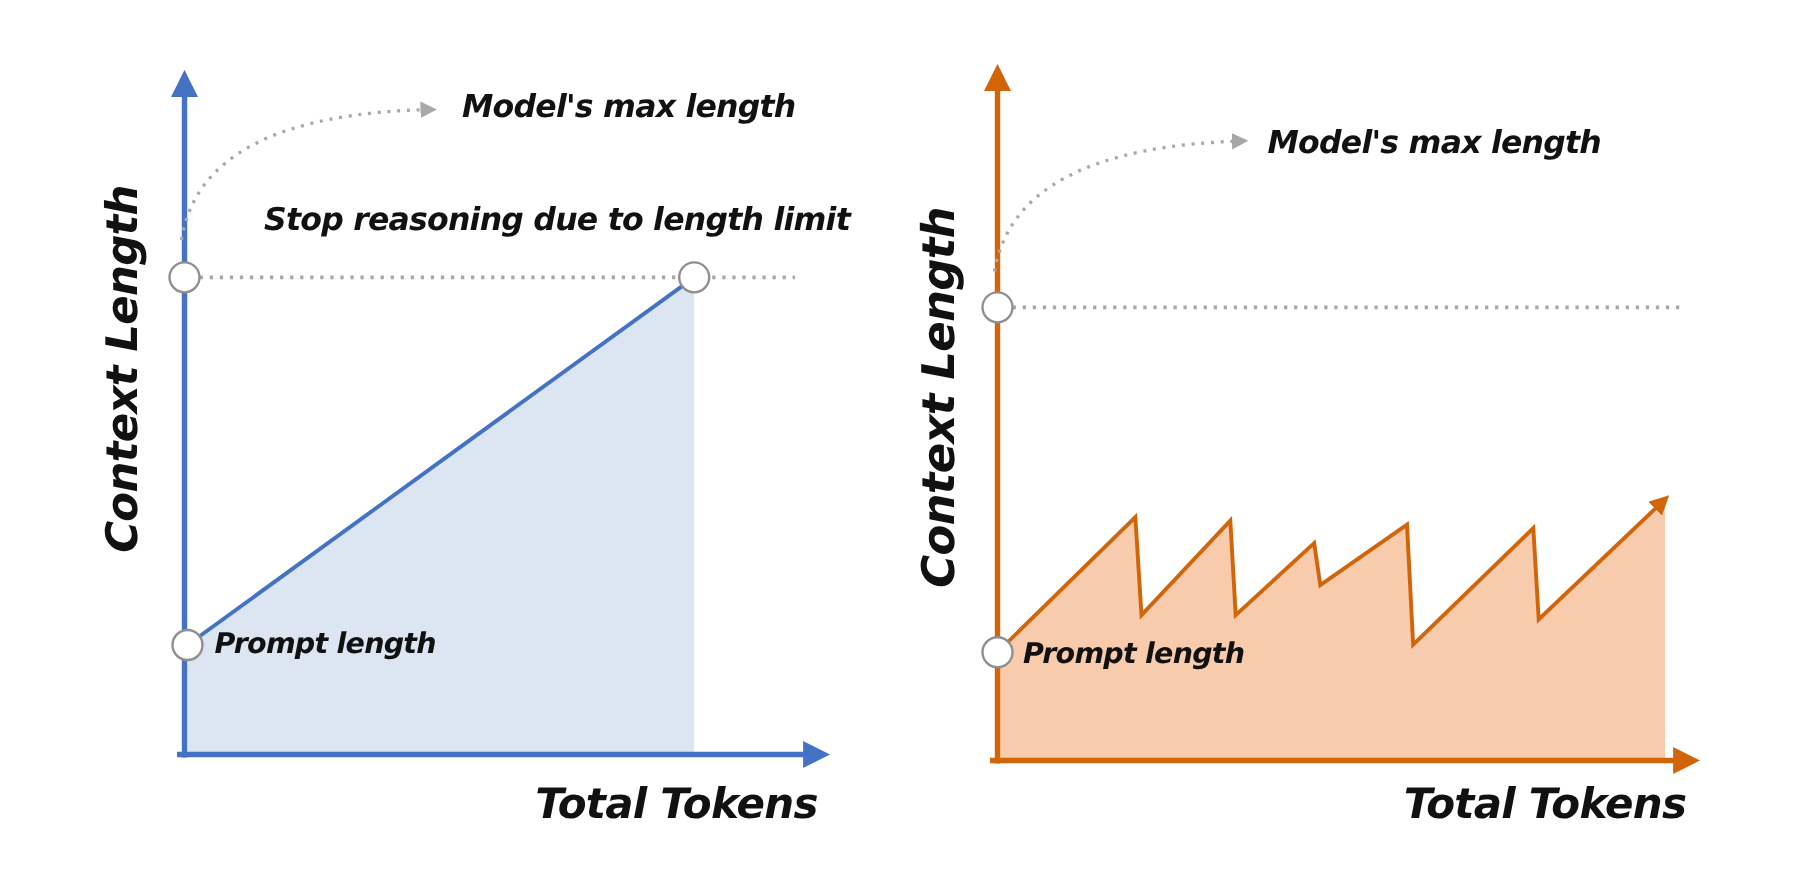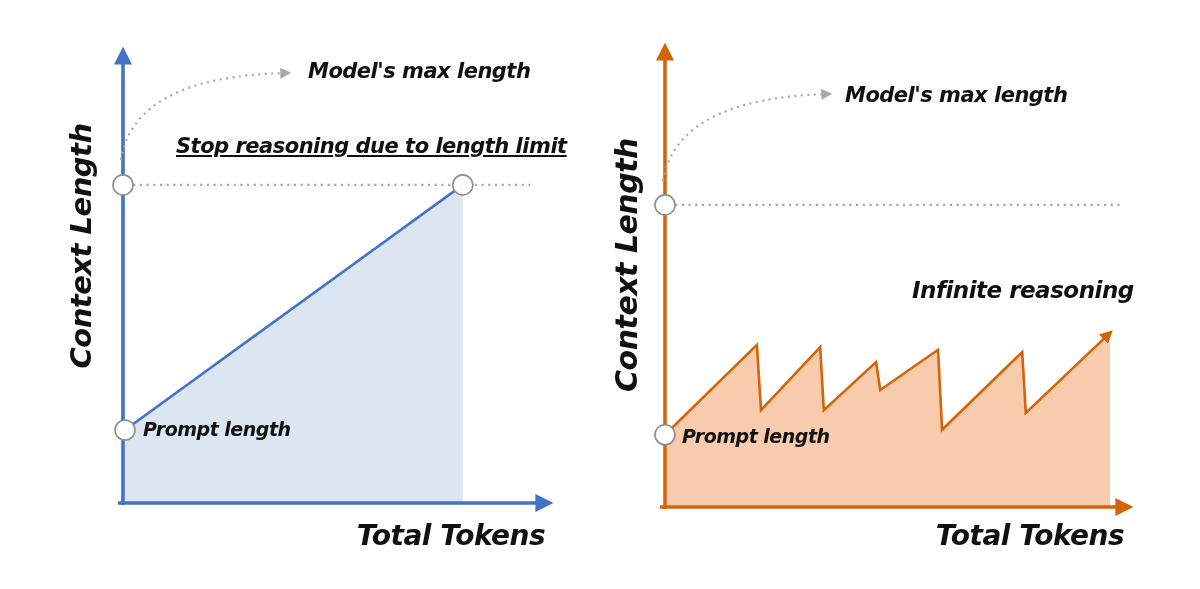--- a/index.html
+++ b/index.html
@@ -16,21 +16,21 @@
     letter-spacing: -0.5px;
     line-height: 1.1;
   }
   .ylab { transform: rotate(-90deg); transform-origin: 0 0; text-align: center; }
   .l-ylab  { left: 66px;  top: 440px; width: 388px; font-size: 29px; }
   .r-ylab  { left: 610px; top: 448px; width: 366px; font-size: 30px; }
   .l-xlab  { left: 345px; top: 521px; width: 212px; font-size: 28px; text-align: center; }
   .r-xlab  { left: 924px; top: 521px; width: 212px; font-size: 28px; text-align: center; }
   .l-max   { left: 308px; top: 60px;  font-size: 21px; }
   .r-max   { left: 845px; top: 84px;  font-size: 21px; }
-  .l-stop  { left: 176px; top: 135px; font-size: 21px; text-decoration: underline; }
+  .l-stop  { left: 176px; top: 135px; font-size: 21px; }
   .r-inf   { left: 912px; top: 278px; font-size: 23px; }
   .l-prompt{ left: 143px; top: 419px; font-size: 19px; }
   .r-prompt{ left: 682px; top: 426px; font-size: 19px; }
 </style>
 </head>
 <body>
 
 <div class="figure">
 
   <svg id="figure-svg" width="1200" height="589" viewBox="0 0 1200 589">
@@ -66,16 +66,15 @@
 
   <div class="lbl ylab l-ylab">Context Length</div>
   <div class="lbl l-xlab">Total Tokens</div>
   <div class="lbl l-max">Model's max length</div>
   <div class="lbl l-stop">Stop reasoning due to length limit</div>
   <div class="lbl l-prompt">Prompt length</div>
 
   <div class="lbl ylab r-ylab">Context Length</div>
   <div class="lbl r-xlab">Total Tokens</div>
   <div class="lbl r-max">Model's max length</div>
-  <div class="lbl r-inf">Infinite reasoning</div>
   <div class="lbl r-prompt">Prompt length</div>
 
 </div>
 
 </body></html>

